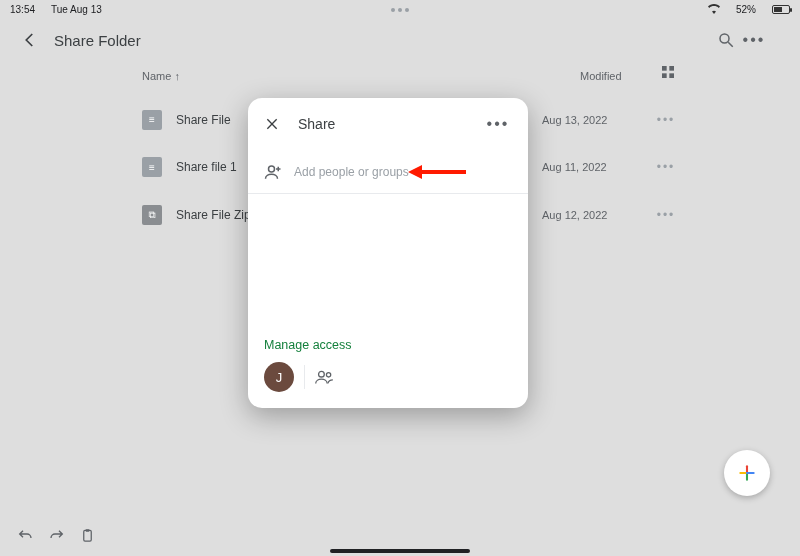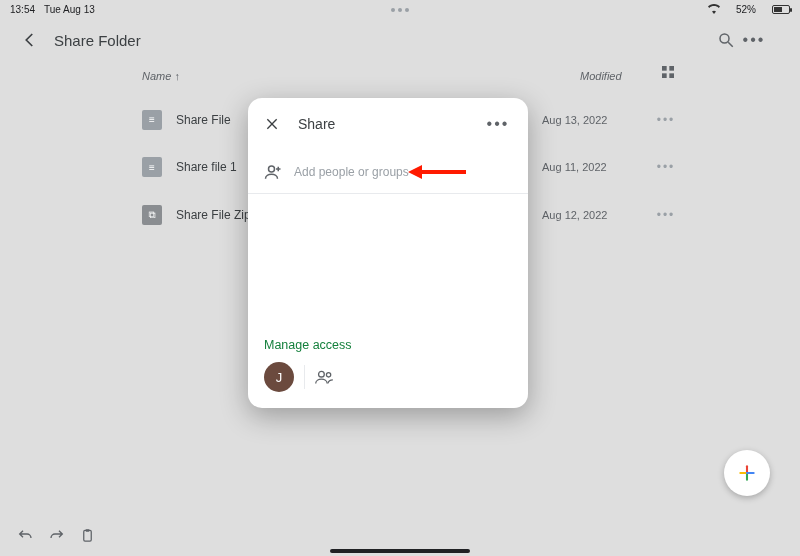--- a/index.html
+++ b/index.html
@@ -1,37 +1,37 @@
 <!DOCTYPE html>
 <html><head>
 <meta charset="utf-8">
 <style>
   * { box-sizing: border-box; margin: 0; padding: 0; font-family: "Helvetica Neue", Arial, sans-serif; }
   html, body { width: 800px; height: 556px; background: #dedede; overflow: hidden; position: relative; }
 
   
   .status-bar { position: absolute; top: 0; left: 0; right: 0; height: 18px; display: flex; align-items: center; justify-content: space-between; padding: 0 10px; font-size: 10px; color: #202124; }
-  .status-left { display: flex; gap: 9px; }
+  .status-left { display: flex; gap: 16px; }
   .status-right { display: flex; align-items: center; gap: 16px; }
   .bat { display: inline-block; position: relative; width: 18px; height: 9px; border: 1px solid #333; border-radius: 2px; }
   .bat::after { content:""; position:absolute; right:-3px; top:2px; width:2px; height:4px; background:#333; border-radius:1px;}
   .bat-fill { position:absolute; left:1px; top:1px; bottom:1px; width: 52%; background:#333; }
 
   
   .app-bar { position: absolute; top: 22px; left: 0; right: 16px; height: 36px; display: flex; align-items: center; padding: 0 16px; }
   .app-bar .title { font-size: 15px; color: #3c4043; margin-left: 10px; }
   .app-bar .spacer { flex: 1; }
   .icon-btn { width: 28px; height: 28px; display: flex; align-items: center; justify-content: center; color: #5f6368; cursor: pointer; }
 
   
   .center-dots { position:absolute; top:8px; left:50%; transform:translateX(-50%); display:flex; gap:3px;}
   .center-dots span{width:4px;height:4px;background:#9aa0a6;border-radius:50%;}
 
   
-  .columns { position:absolute; top:64px; left:142px; right:100px; height:24px; display:flex; align-items:center; font-size:11px; color:#5f6368;font-style:italic;}
+  .columns { position:absolute; top:64px; left:142px; right:100px; height:24px; display:flex; align-items:center; font-size:11px; color:#5f6368;}
   .col-name { flex:1; }
   .col-mod { width:120px; }
   .view-btn { position:absolute; top:64px; right:100px; width:40px; text-align:center; color:#5f6368;}
 
   
   .files { position:absolute; top:95px; left:142px; right:120px; }
   .file-row { height:48px; display:flex; align-items:center; border-top:1px solid rgba(0,0,0,0); font-size:12px; color:#3c4043;}
   .file-row + .file-row { border: none; }
   .file-ic { width:20px;height:20px;background:#9aa0a6;border-radius:2px;margin-right:14px;display:flex;align-items:center;justify-content:center;color:#fff;font-size:10px;}
   .file-name { flex:1; }

